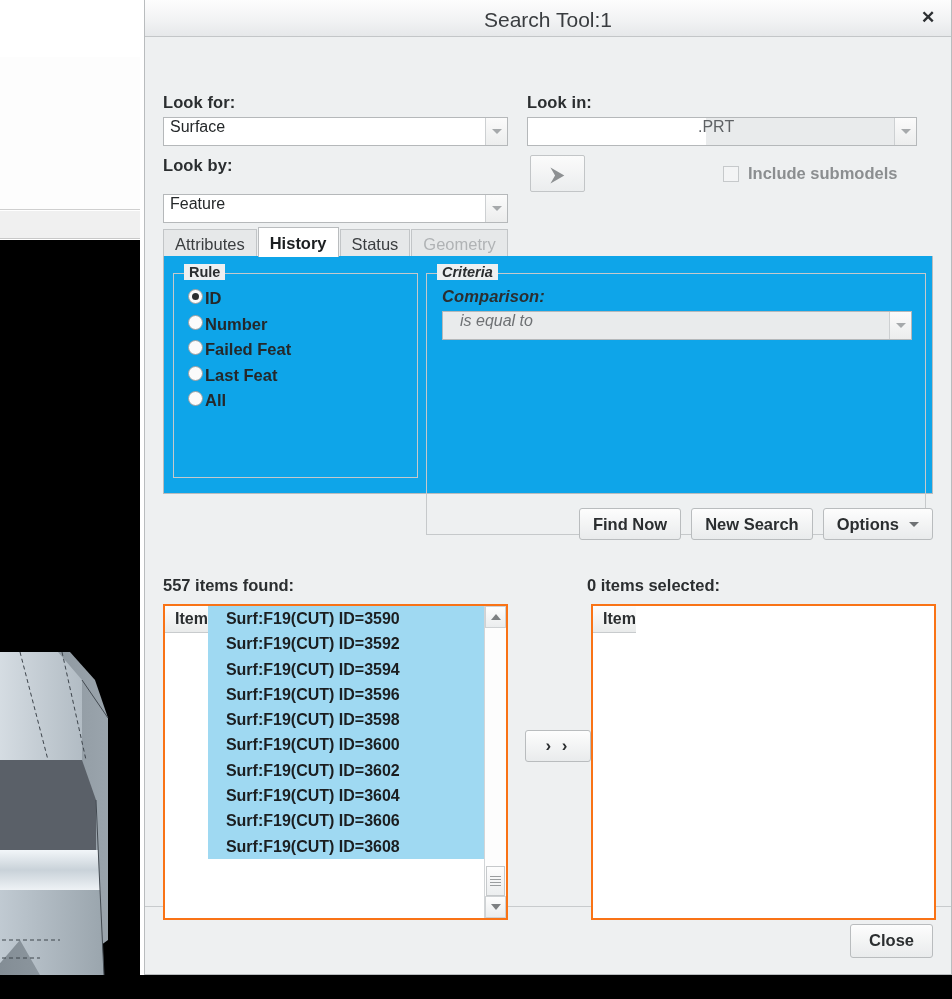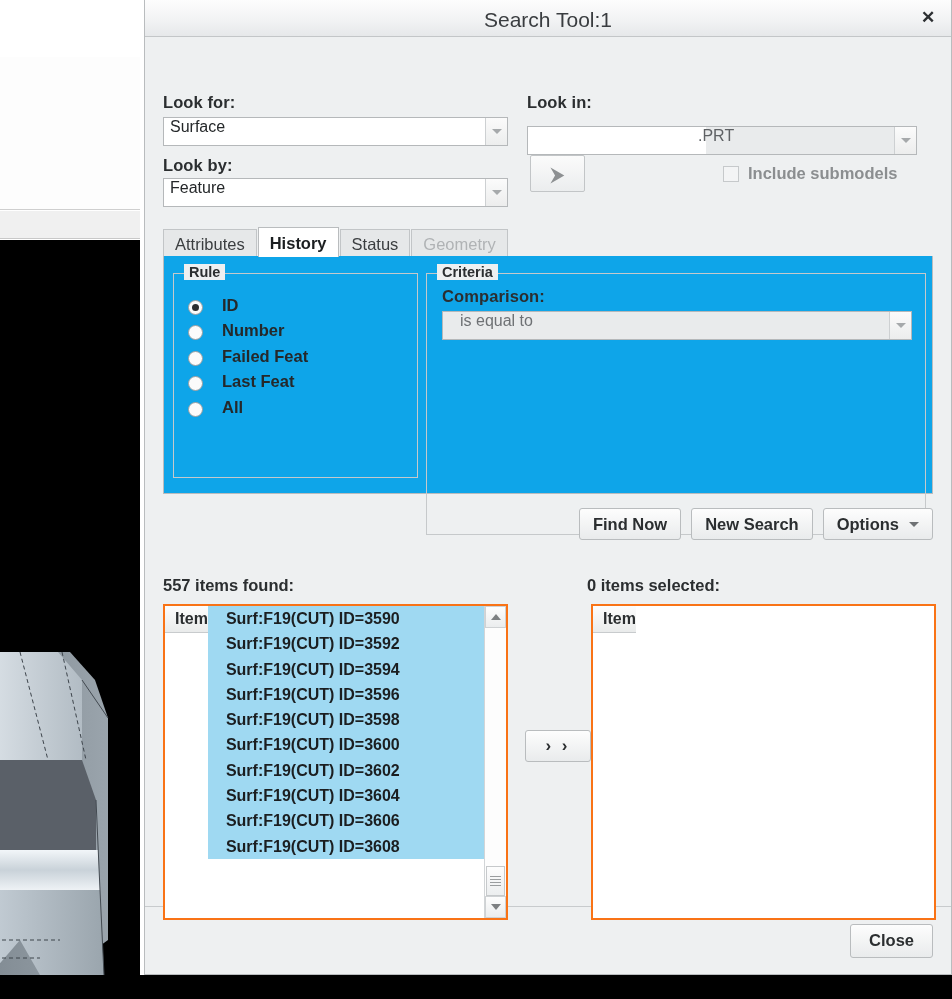--- a/index.html
+++ b/index.html
@@ -136,21 +136,21 @@
   }
 
   
   .groupbox { position: absolute; border: 1px solid #c6c9cb; }
   .group-title {
     position: absolute; top: -10px; left: 10px; background: #eef0f1;
     padding: 0 5px; font-size: 14.5px; font-weight: bold; color: #2b2e30;
   }
 
   
-  .radio-row { display: flex; align-items: flex-end; gap: 19px; height: 25.5px; }
+  .radio-row { display: flex; align-items: flex-start; gap: 2px; height: 25.5px; }
   .radio-dot {
     width: 15px; height: 15px; border-radius: 50%;
     background: #fbfbfb; border: 1px solid #9b9ea0; position: relative;
     flex: 0 0 15px;
   }
   .radio-dot.on::after {
     content: ""; position: absolute; left: 3px; top: 3px;
     width: 7px; height: 7px; border-radius: 50%; background: #2b2e30;
   }
   .radio-label { font-size: 16.5px; color: #25282a; font-weight: bold; }
@@ -294,31 +294,31 @@
       <div class="combo" style="margin-top:5px;">
         <div class="combo-val">Surface</div>
         <div class="combo-arrow">
             <i></i>
           </div>
       </div>
     </div>
 
     <div style="position:absolute;left:18px;top:119px;width:345px;">
       <div class="fld-label">Look by:</div>
-      <div class="combo" style="margin-top:3px;">
+      <div class="combo" style="margin-top:19px;">
         <div class="combo-val">Feature</div>
         <div class="combo-arrow">
             <i></i>
           </div>
       </div>
     </div>
 
     <div style="position:absolute;left:382px;top:56px;width:390px;">
       <div class="fld-label">Look in:</div>
-      <div class="combo lookin disabled" style="margin-top:14px;">
+      <div class="combo lookin disabled" style="margin-top:5px;">
         <div class="combo-val">.PRT</div>
         <div class="combo-arrow">
             <i></i>
           </div>
       </div>
     </div>
 
     <div class="pick-btn" style="position:absolute;left:385px;top:118px;">
       <span class="cursor-glyph">⮞</span>
     </div>
@@ -355,21 +355,21 @@
             <div class="radio-dot"></div>
             <div class="radio-label">Last Feat</div>
           </div>
           <div class="radio-row">
             <div class="radio-dot"></div>
             <div class="radio-label">All</div>
           </div>
         </div>
       </div>
 
-      <div class="groupbox" style="left:262px;top:17px;width:500px;height:262px;">
+      <div class="groupbox" style="left:262px;top:17px;width:500px;height:262px;font-style:italic;">
         <div class="group-title">Criteria</div>
 
         <div style="position:absolute;left:15px;top:13px;width:470px;">
           <div class="fld-label">Comparison:</div>
           <div class="combo disabled" style="margin-top:5px;padding-left:11px;">
             <div class="combo-val">is equal to</div>
             <div class="combo-arrow">
                 <i></i>
               </div>
           </div>

